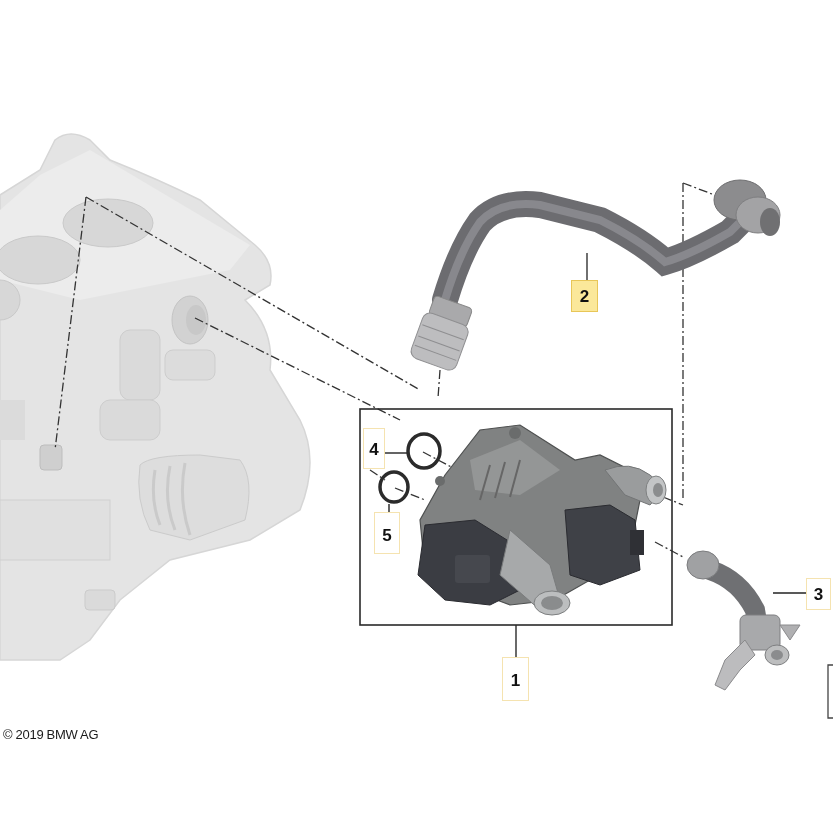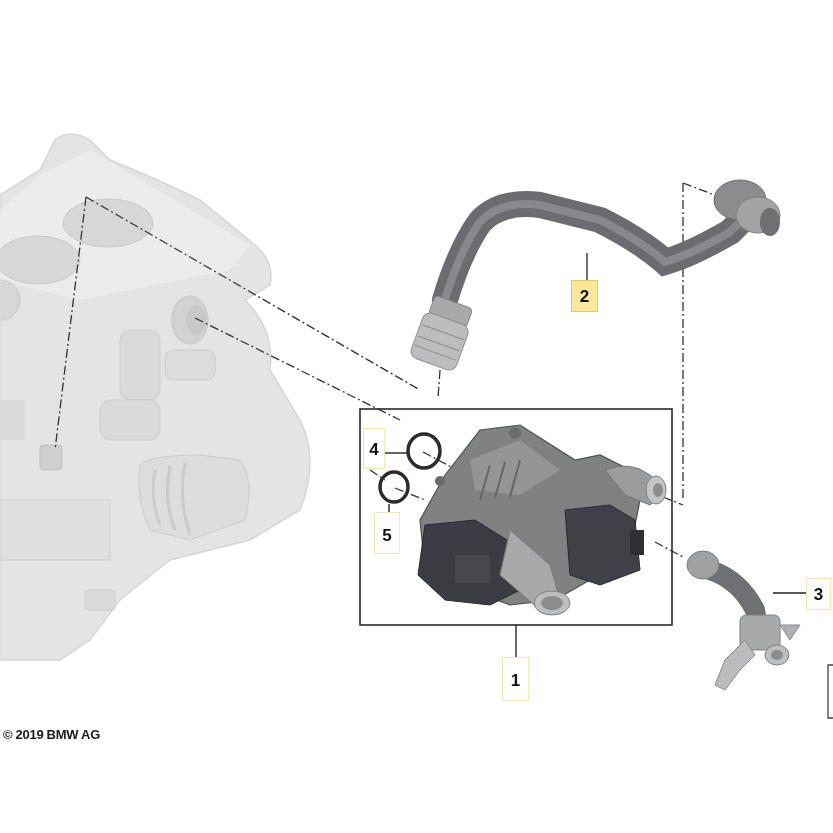--- a/index.html
+++ b/index.html
@@ -4,21 +4,21 @@
 <style>
   html, body { margin:0; padding:0; background:#ffffff; }
   body { width:833px; height:833px; position:relative; overflow:hidden;
          font-family:"Liberation Sans", sans-serif; }
   #stage { position:absolute; left:0; top:0; width:833px; height:833px; }
   .callout { position:absolute; font-weight:bold; font-size:17px; color:#111;
              text-align:center; line-height:1; box-sizing:border-box; }
   .callout.hl { background:#fbe89a; border:1px solid #e8c658; }
   .callout.plain { border:1px solid #f5e3b0; background:#fff; }
   .copyright { position:absolute; left:3px; top:727px; font-size:13px;
-               color:#1a1a1a; letter-spacing:-0.3px; font-weight:bold; }
+               color:#1a1a1a; letter-spacing:-0.3px; font-weight:normal; }
 </style>
 </head>
 <body>
 
 <div id="stage">
   <svg width="833" height="833" viewBox="0 0 833 833" xmlns="http://www.w3.org/2000/svg" style="position:absolute;left:0;top:0;">
 
     <g>
       <path d="M55,140 Q70,128 90,140 L110,160 Q160,180 200,200 L255,245 Q275,262 270,285 L245,300
                Q275,330 270,370 L300,420 Q320,460 300,510 L250,540 L170,560 L120,600 L90,640 L60,660 L0,660 L0,195 L40,170 Z" fill="#e4e4e4" stroke="#d6d6d6" stroke-width="1.5"></path>

